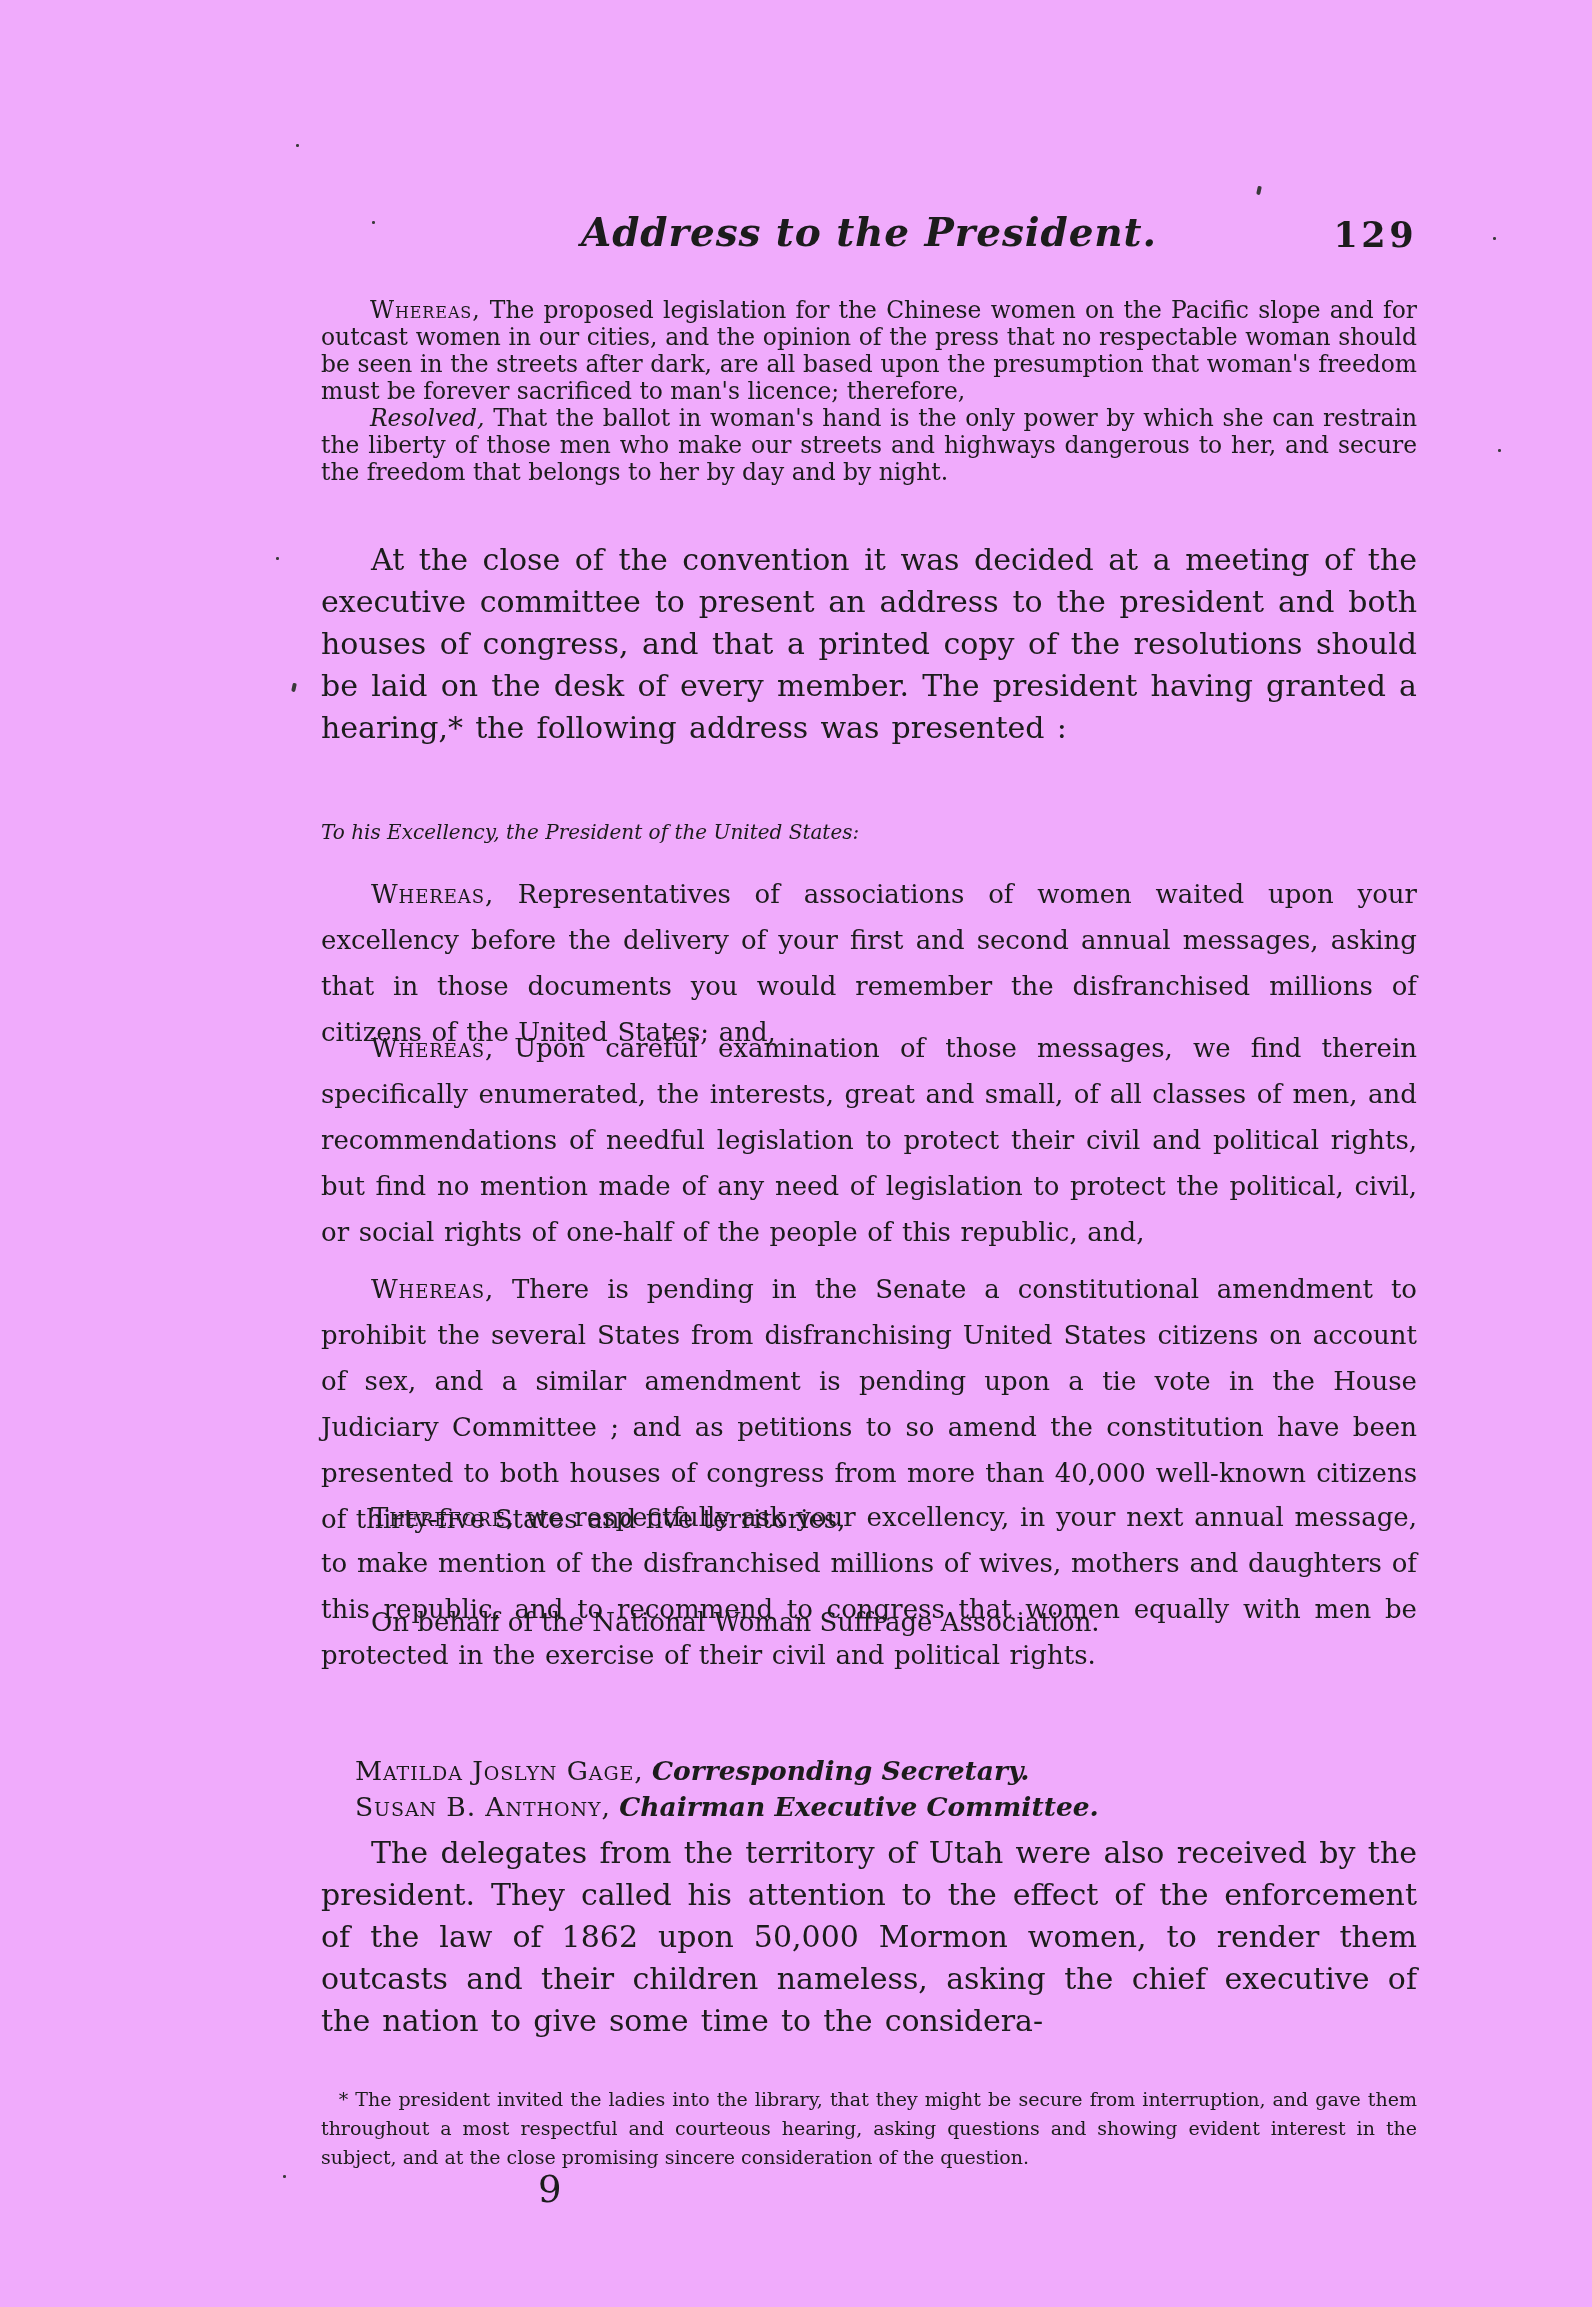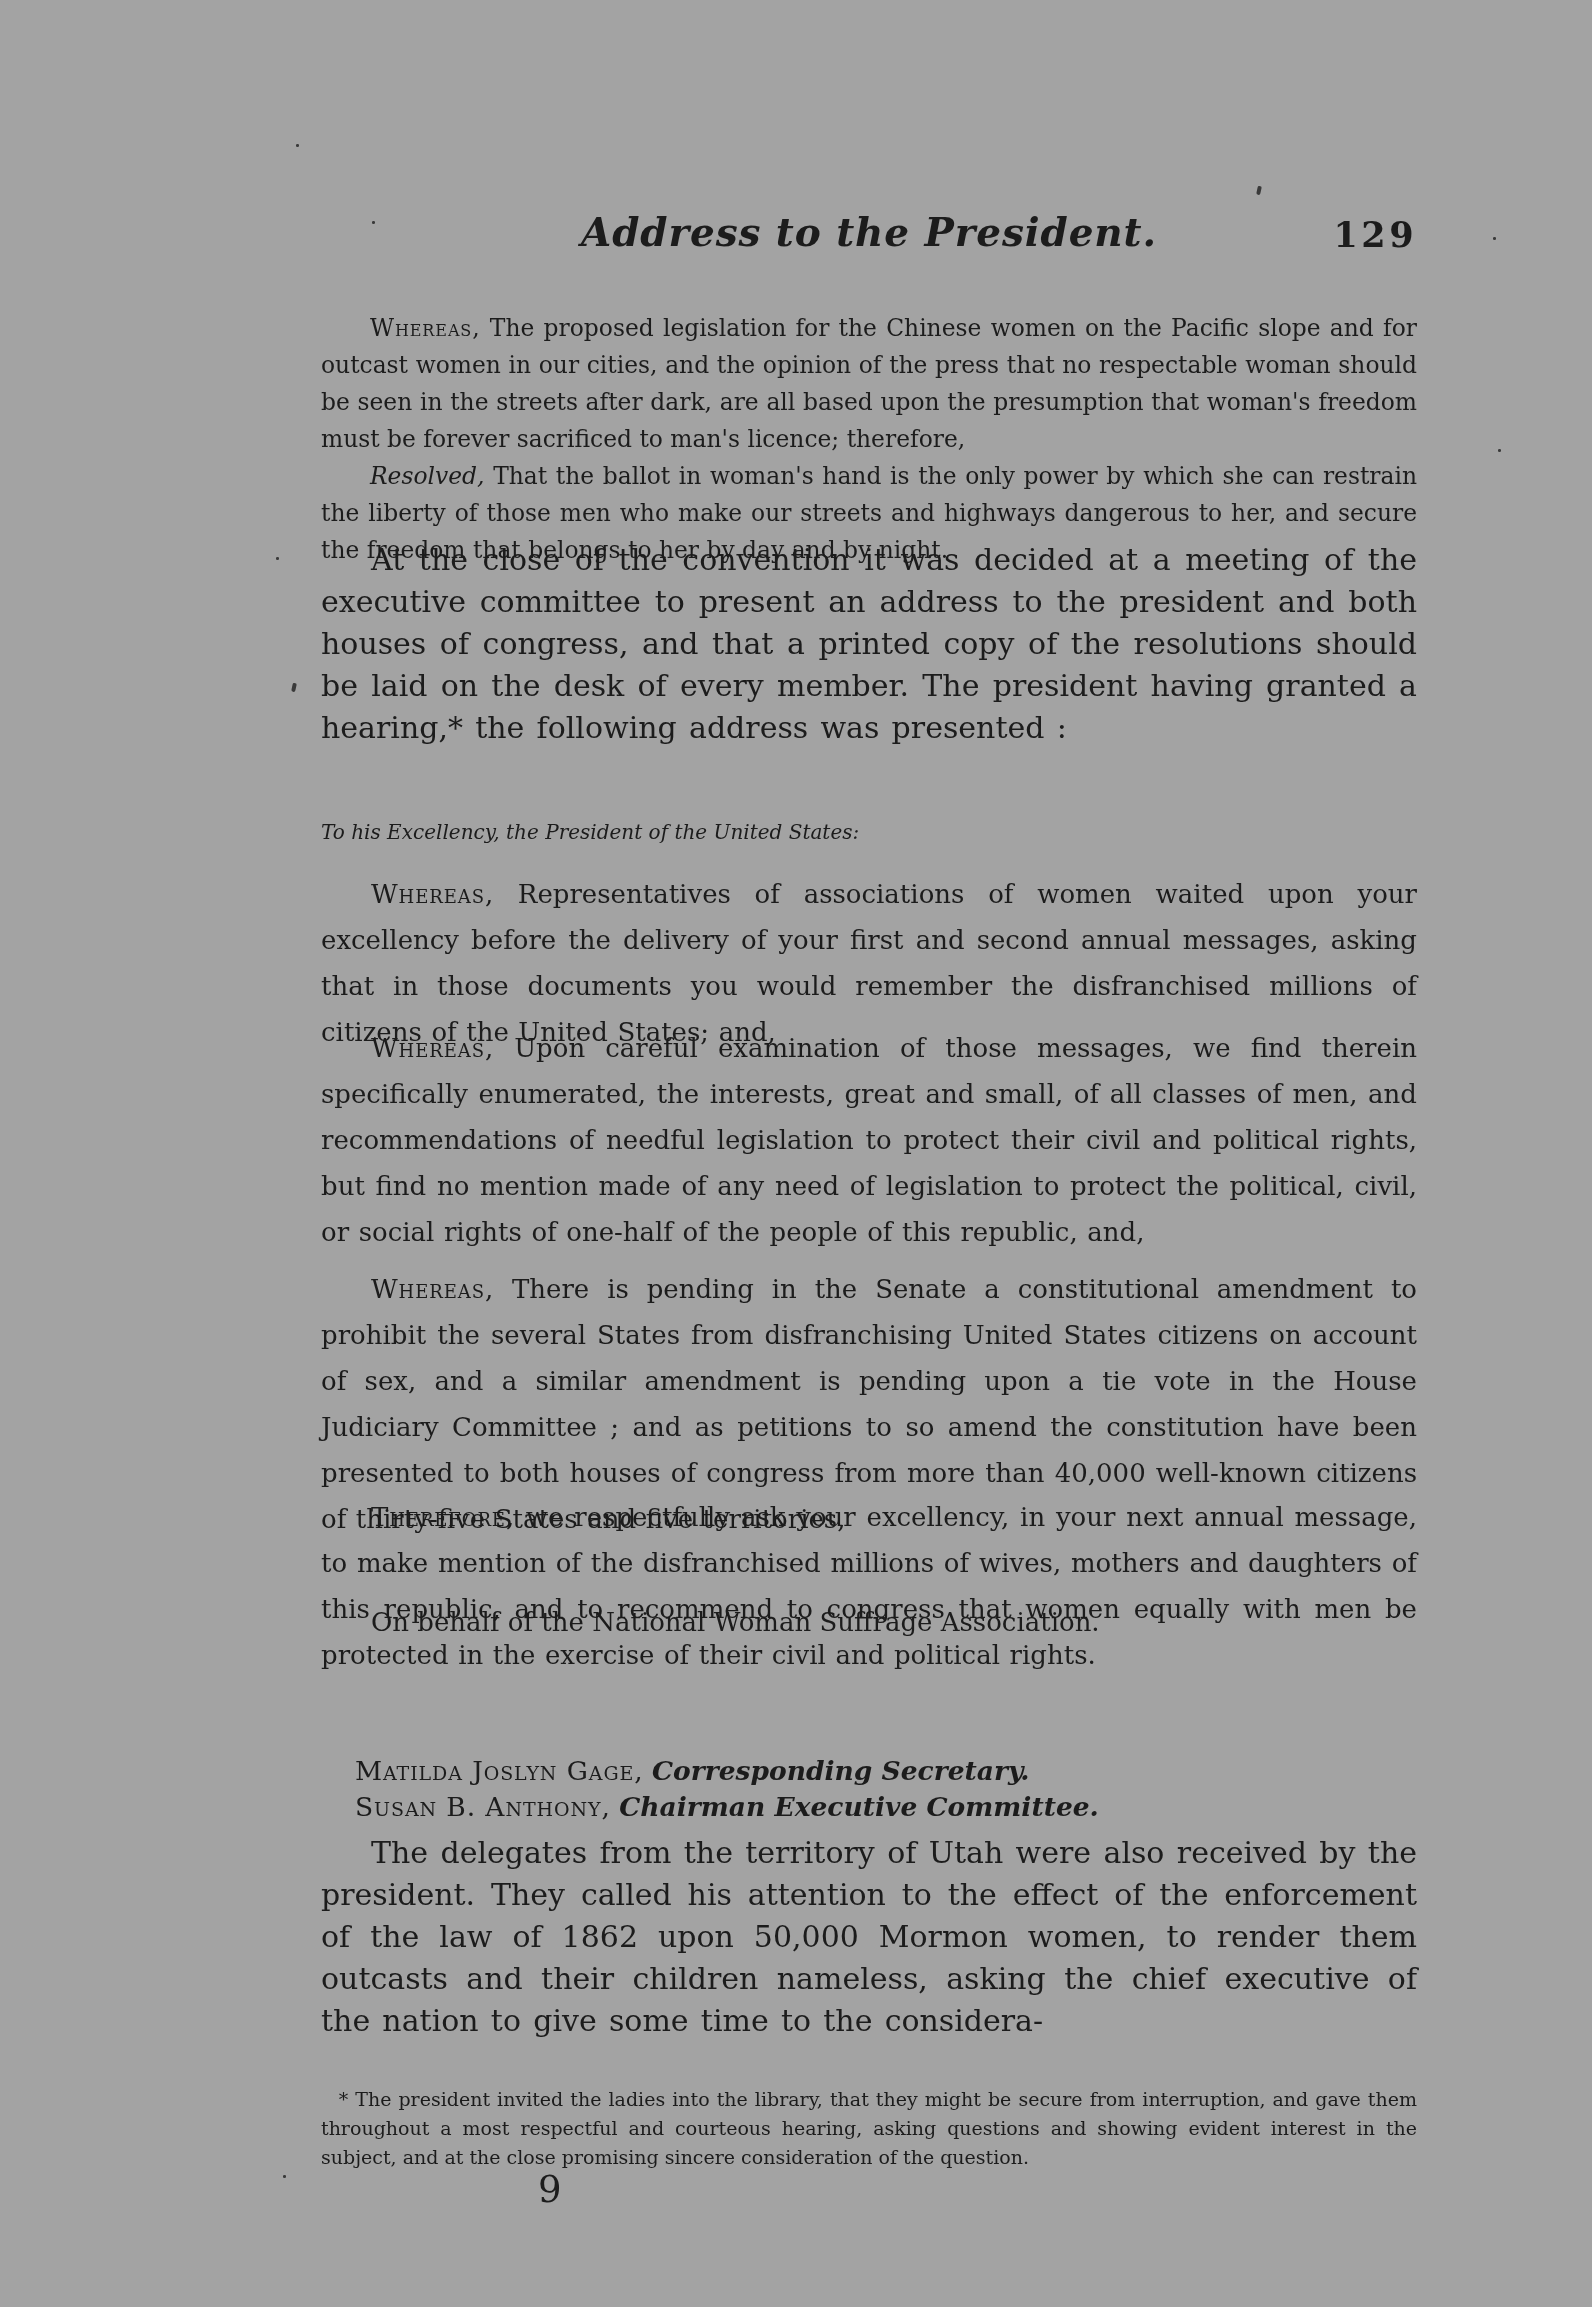--- a/index.html
+++ b/index.html
@@ -1,20 +1,20 @@
 <!DOCTYPE html>
 <html style="font-size:14px"><head>
 <meta charset="utf-8">
 <style>
   html, body { margin: 0; padding: 0; background: #ffffff; }
   .page {
     position: relative;
     width: 1593px;
     height: 2307px;
-    background: #a3a3a3;
+    background: #f0abfc;
     font-family: "DejaVu Serif", "Liberation Serif", serif;
     color: #1c1c1c;
     overflow: hidden;
   }
   .abs { position: absolute; left: 321px; width: 1096px; }
 
   
   .header { top: 209px; height: 62px; }
   .title {
     text-align: center;
@@ -25,21 +25,21 @@
   }
   .pageno {
     position: absolute;
     right: 0; top: 5.3px;
     font-size: 35px;
     font-weight: 700;
     letter-spacing: 3.5px;
   }
 
   
-  .resolutions { top: 297px; font-size: 23.4px; line-height: 37px; text-align: justify; margin-top: 13px; }
+  .resolutions { top: 297px; font-size: 23.4px; line-height: 27px; text-align: justify; }
   .resolutions p { margin: 0; text-indent: 49px; }
 
   
   .narrative { font-size: 30px; line-height: 42px; text-align: justify; word-spacing: 0.09em; }
   .narrative p { margin: 0; text-indent: 50px; }
   .n1 { top: 539px; }
   .n2 { top: 1832px; }
 
   
   .salutation { top: 820px; font-style: italic; font-size: 20px; }

